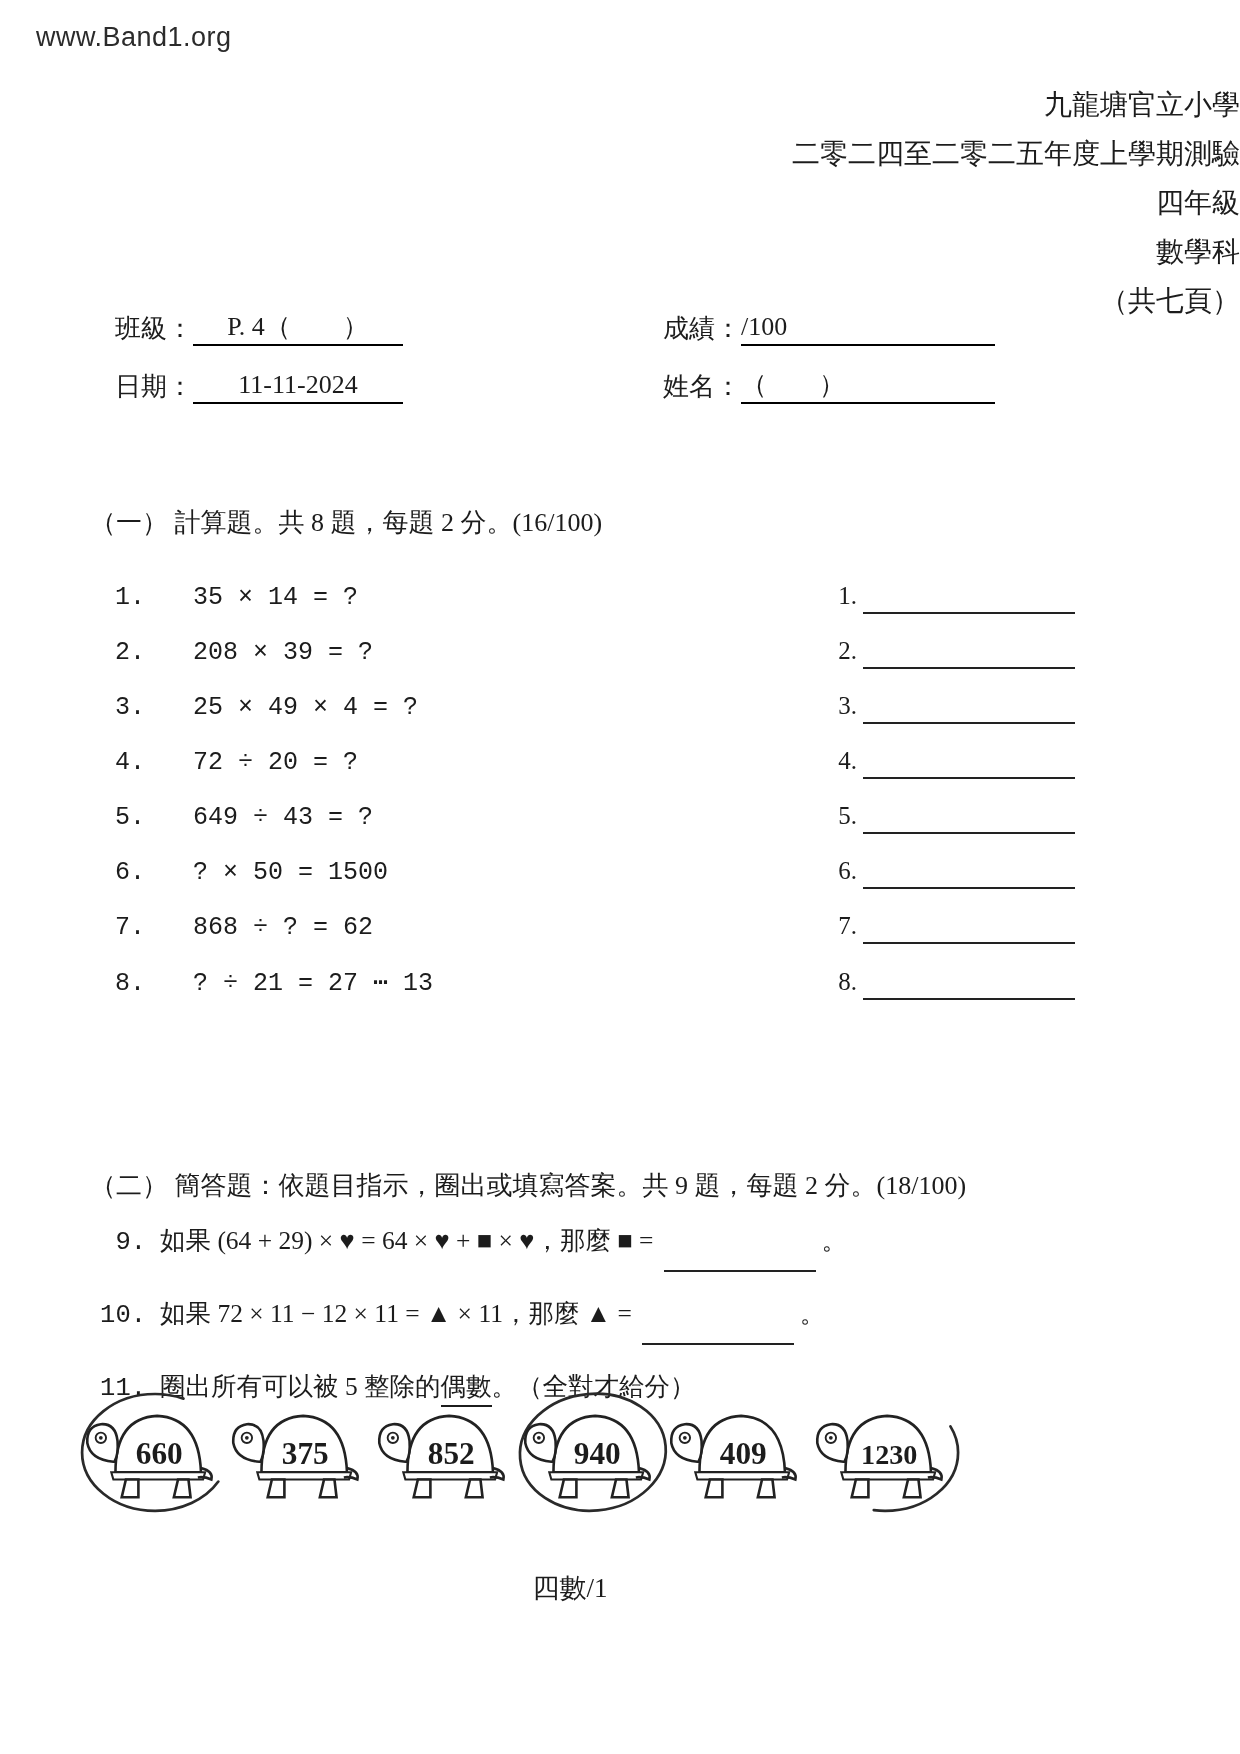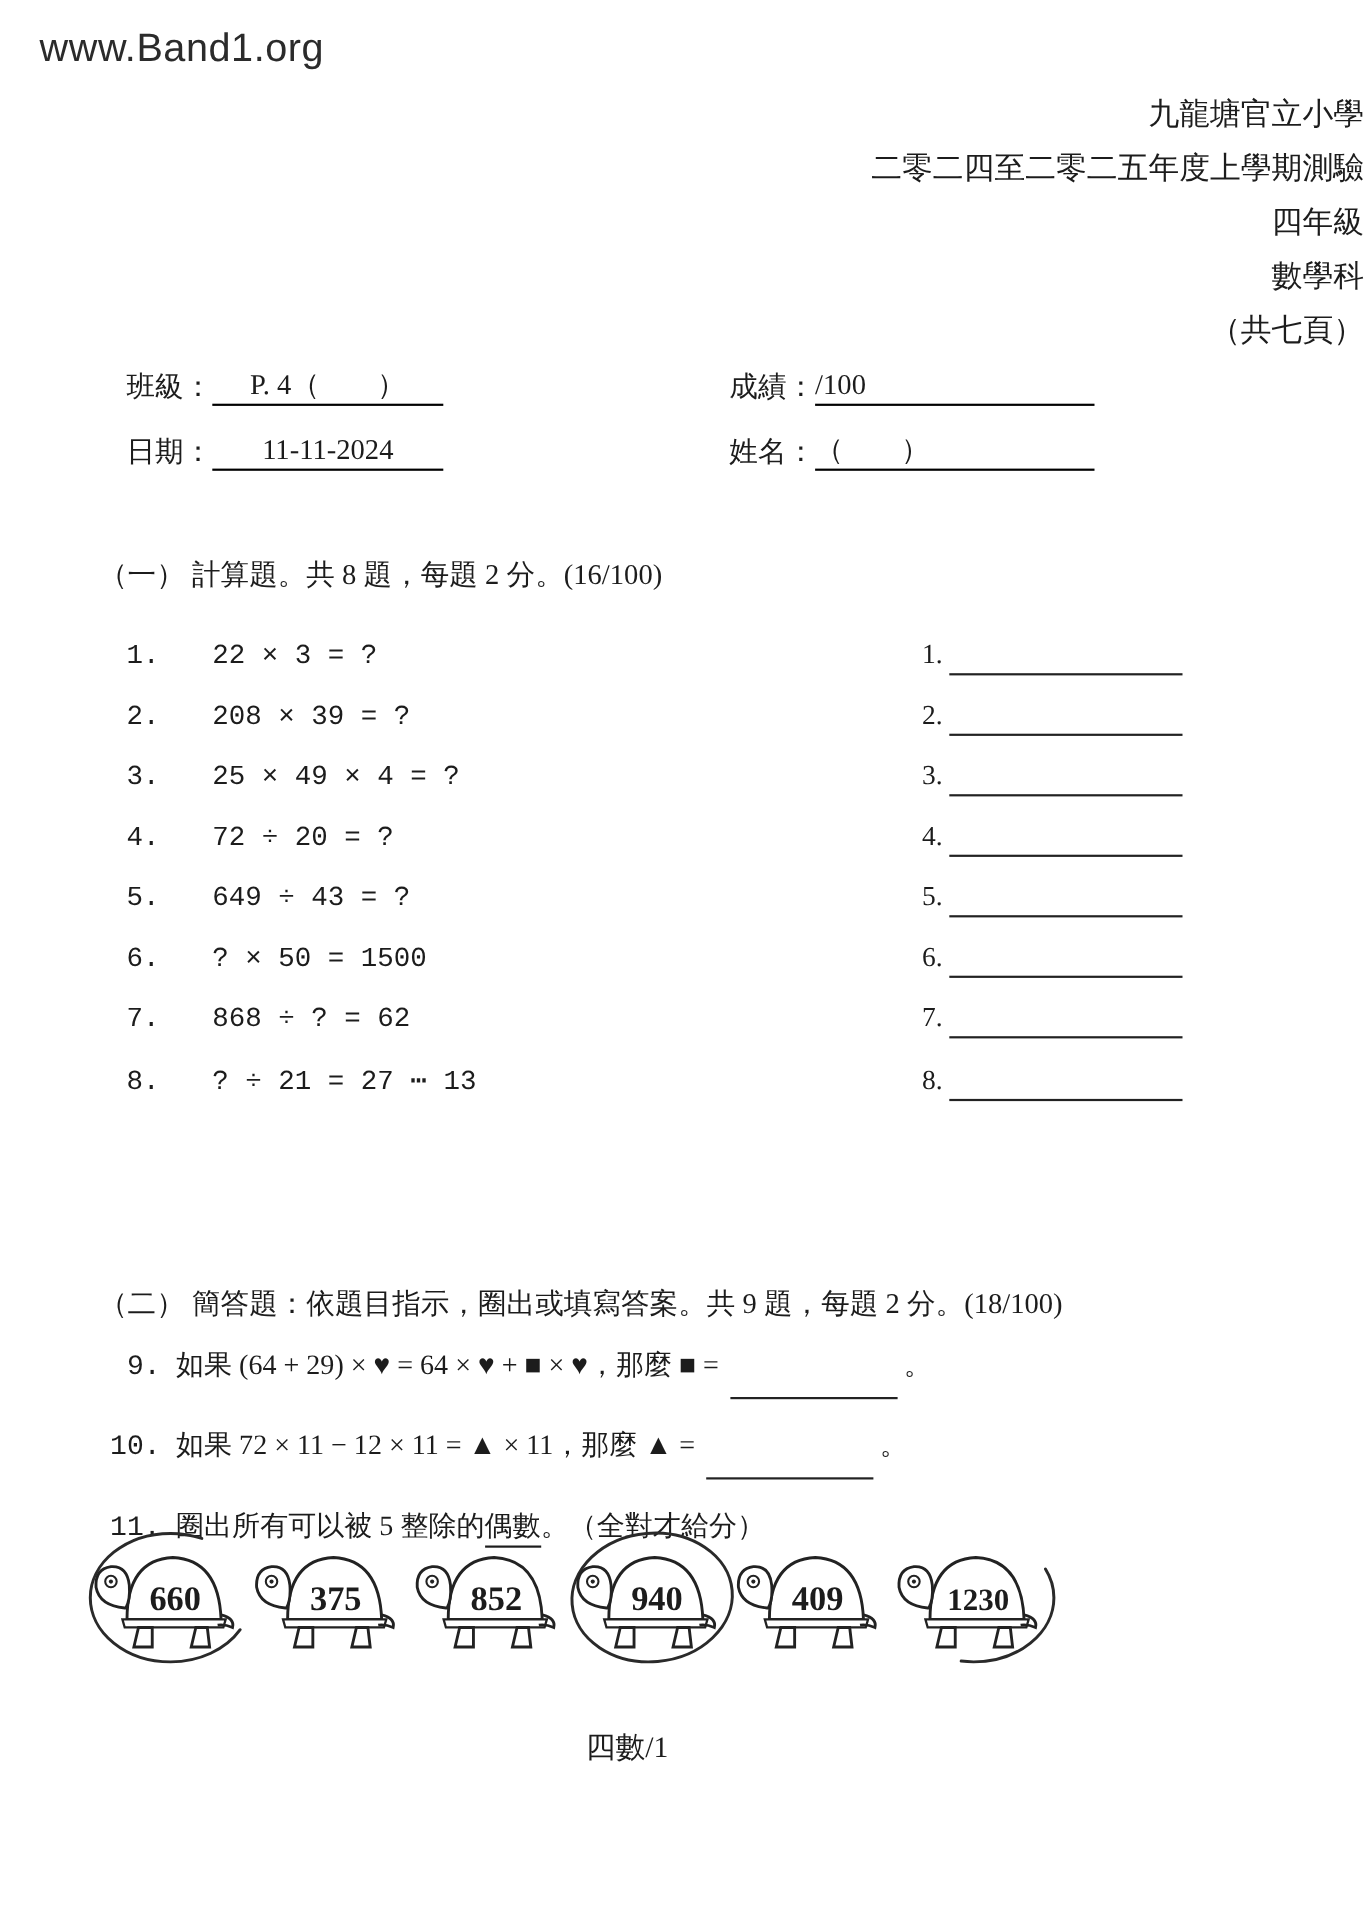--- a/index.html
+++ b/index.html
@@ -6,32 +6,32 @@
   body{
     width:1240px;height:1754px;position:relative;background:#ffffff;
     font-family:"Liberation Serif", serif;color:#1c1c1c;
     -webkit-font-smoothing:antialiased;
   }
   .page{position:absolute;inset:0;overflow:hidden;}
 
   .watermark{
     position:absolute;left:36px;top:22px;
     font-family:"Liberation Sans", sans-serif;
-    font-size:36px;color:#2b2b2b;letter-spacing:.5px;
+    font-size:27px;color:#2b2b2b;letter-spacing:.5px;
   }
 
   .title-block{
     position:absolute;top:80px;left:0;width:100%;
     text-align:right;font-size:28px;line-height:49px;
   }
 
   .form-area{
     position:absolute;top:310px;left:115px;width:880px;font-size:26px;
   }
-  .form-row{display:flex;align-items:flex-end;margin-bottom:22px;height:36px;margin-top:23px;}
+  .form-row{display:flex;align-items:flex-end;margin-bottom:22px;height:36px;}
   .form-pair{display:flex;align-items:flex-end;}
   .form-pair.right{margin-left:auto;}
   .form-label{white-space:nowrap;}
   .uline{
     display:inline-block;border-bottom:2px solid #000000;
     text-align:center;white-space:nowrap;line-height:34px;height:34px;
   }
   .uline.alignright{text-align:left;padding-right:4px;}
   .w210{width:210px}.w200{width:200px}.w250{width:250px}.w245{width:245px}
 
@@ -103,21 +103,21 @@
         <span class="uline w250 alignright">（　　）</span>
       </span>
     </div>
   </div>
 
   <div class="section-one">
     <div class="sec-heading">（一） 計算題。共 8 題，每題 2 分。(16/100)</div>
     <div class="q-rows">
       <div class="q-row">
         <span class="qnum">1.</span>
-        <span class="expr">22 × 3 = ?</span>
+        <span class="expr">35 × 14 = ?</span>
         <span class="ans-group">
           <span class="ans-num">1.</span>
           <span class="ans-line"></span>
         </span>
       </div>
       <div class="q-row">
         <span class="qnum">2.</span>
         <span class="expr">208 × 39 = ?</span>
         <span class="ans-group">
           <span class="ans-num">2.</span>

